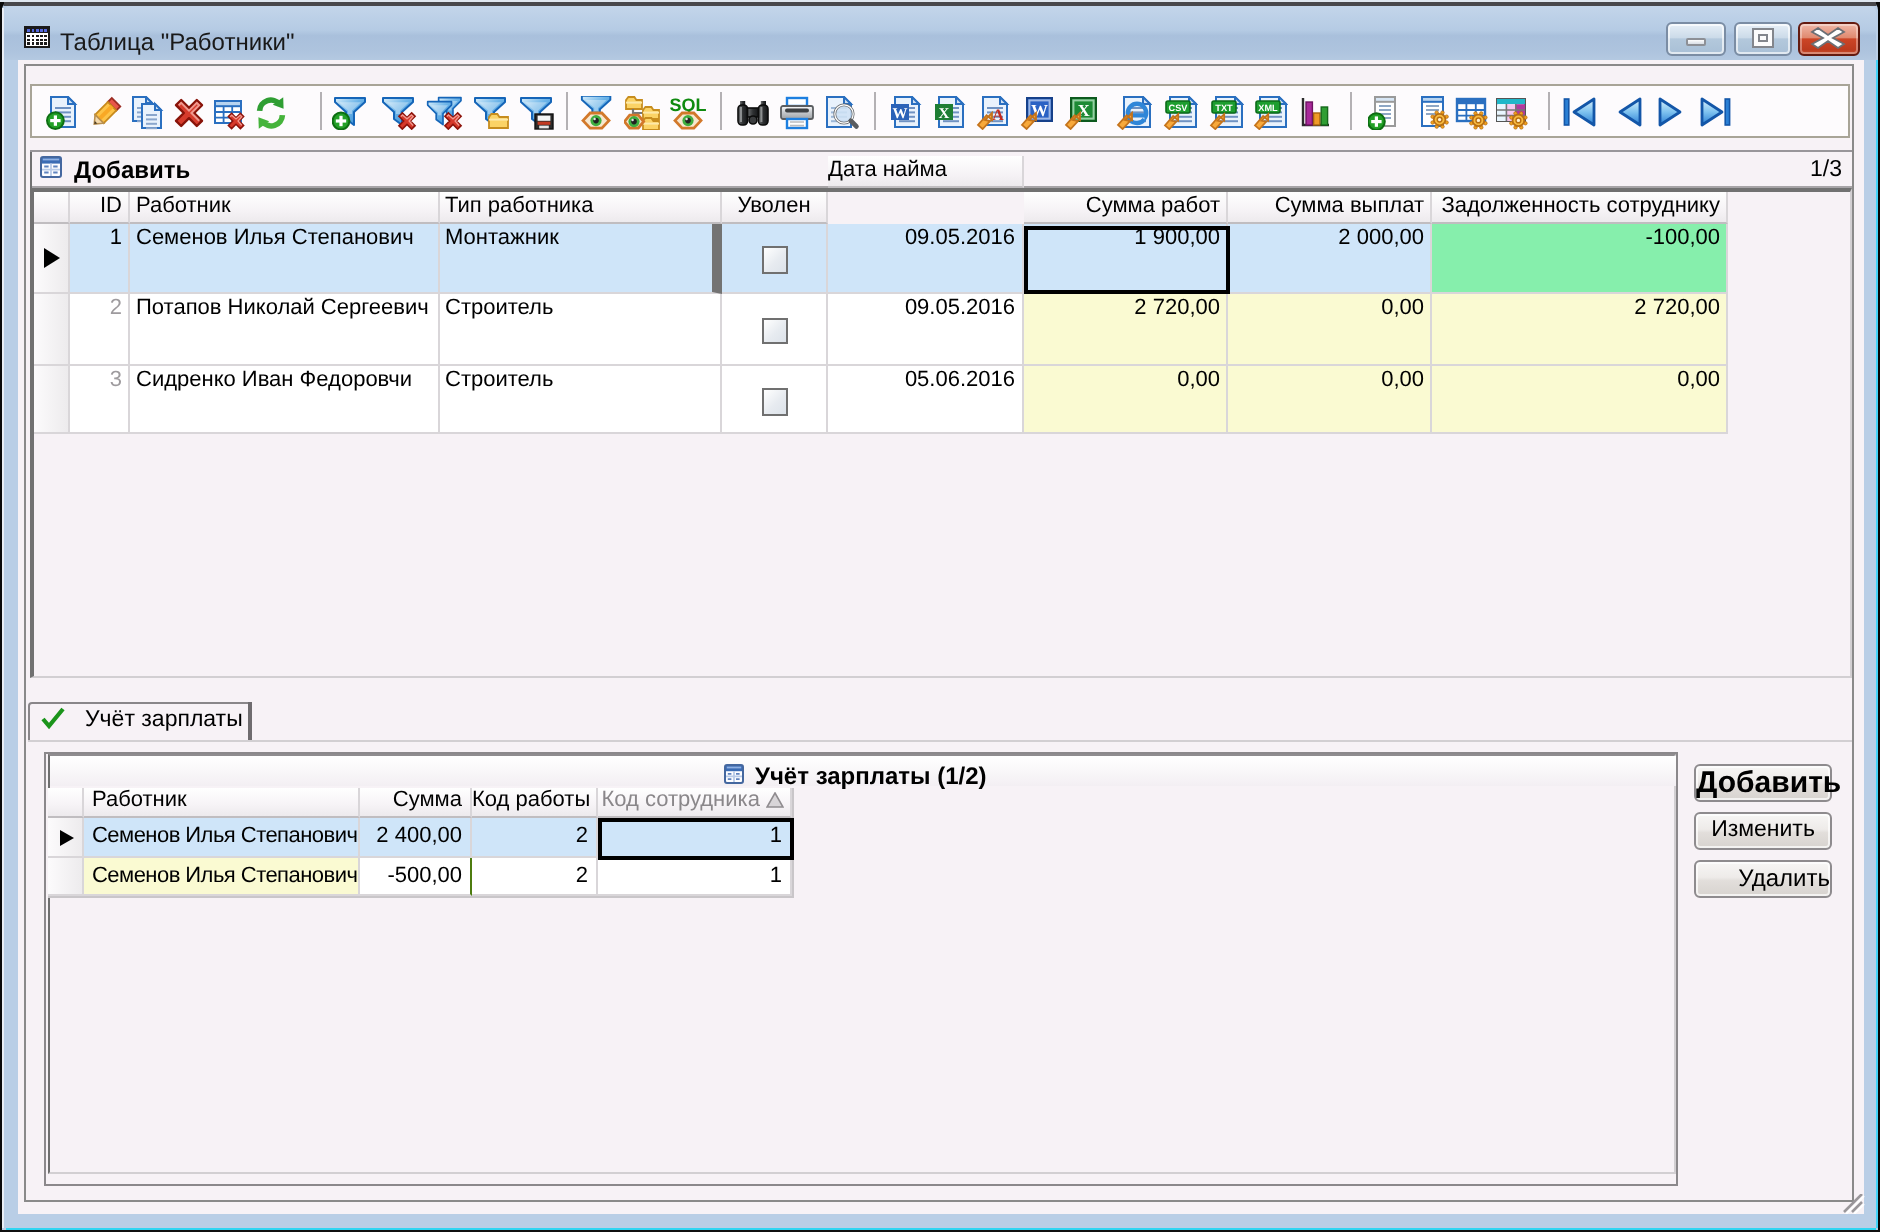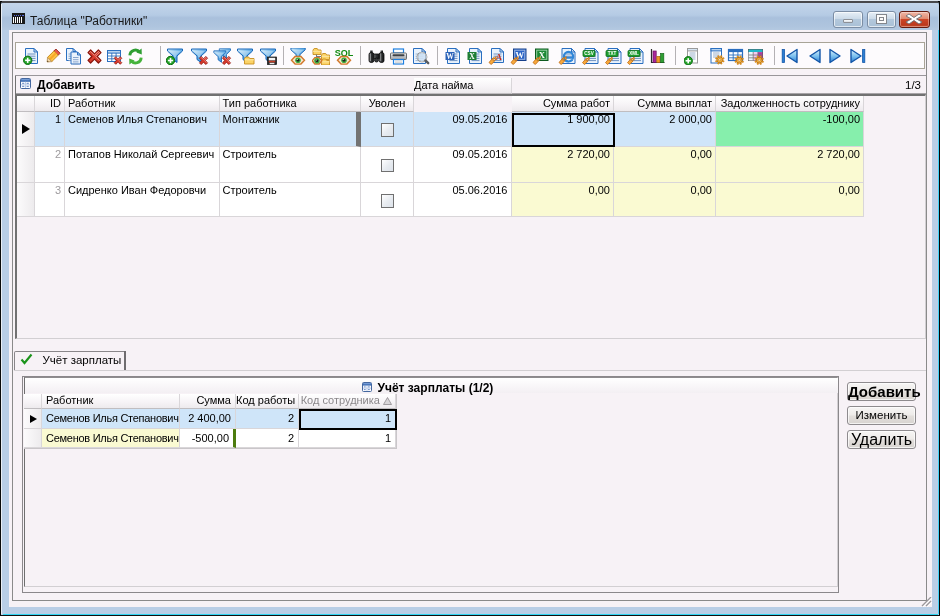--- a/index.html
+++ b/index.html
@@ -537,22 +537,22 @@
       <path d="M4.5 0.5 L8.5 7.5 L0.5 7.5 Z" fill="#d8d5d8" stroke="#8f8c8f" stroke-width="0.8"></path>
     </svg></div>
 <div style="position:absolute;left:24px;top:409px;width:18px;height:20px;background:linear-gradient(90deg,#fcfbfc,#edebed);border-right:1px solid #d9d6d9;border-bottom:1px solid #d9d6d9;"></div>
 <div style="position:absolute;left:30px;top:415px;width:0px;height:0px;border-left:7px solid #000;border-top:4.5px solid transparent;border-bottom:4.5px solid transparent;"></div>
 <div class="c2" style="left:42px;top:409px;width:138px;height:20px;background:#cfe5f9;border-right:1px solid #d9d6d9;border-bottom:1px solid #d9d6d9;line-height:19px;padding-left:4px;letter-spacing:-0.27px;">Семенов Илья Степанович</div>
 <div class="c2" style="left:180px;top:409px;width:56px;height:20px;background:#cfe5f9;border-right:1px solid #d9d6d9;border-bottom:1px solid #d9d6d9;line-height:19px;text-align:right;padding-right:4px;">2 400,00</div>
 <div class="c2" style="left:236px;top:409px;width:63px;height:20px;background:#cfe5f9;border-right:1px solid #d9d6d9;border-bottom:1px solid #d9d6d9;line-height:19px;text-align:right;padding-right:4px;">2</div>
 <div class="c2" style="left:299px;top:409px;width:97px;height:20px;background:#cfe5f9;border-right:1px solid #d9d6d9;border-bottom:1px solid #d9d6d9;line-height:19px;text-align:right;padding-right:4px;">1</div>
 <div style="position:absolute;left:24px;top:429px;width:18px;height:19px;background:linear-gradient(90deg,#fcfbfc,#edebed);border-right:1px solid #d9d6d9;border-bottom:1px solid #d9d6d9;"></div>
 <div class="c2" style="left:42px;top:429px;width:138px;height:19px;background:#fafad2;border-right:1px solid #d9d6d9;border-bottom:1px solid #d9d6d9;line-height:18px;padding-left:4px;letter-spacing:-0.27px;">Семенов Илья Степанович</div>
-<div class="c2" style="left:180px;top:429px;width:56px;height:19px;background:#ffffff;border-right:3px solid #4d7c0f;border-bottom:1px solid #d9d6d9;line-height:18px;text-align:right;padding-right:4px;">-500,00</div>
+<div class="c2" style="left:180px;top:429px;width:56px;height:19px;background:#ffffff;border-right:1px solid #4d7c0f;border-bottom:1px solid #d9d6d9;line-height:18px;text-align:right;padding-right:4px;">-500,00</div>
 <div class="c2" style="left:236px;top:429px;width:63px;height:19px;background:#ffffff;border-right:1px solid #d9d6d9;border-bottom:1px solid #d9d6d9;line-height:18px;text-align:right;padding-right:4px;">2</div>
 <div class="c2" style="left:299px;top:429px;width:97px;height:19px;background:#ffffff;border-right:1px solid #d9d6d9;border-bottom:1px solid #d9d6d9;line-height:18px;text-align:right;padding-right:4px;">1</div>
 <div style="position:absolute;left:299px;top:409px;width:97.5px;height:20.5px;border:2px solid #000;"></div>
 <div style="position:absolute;left:847px;top:382px;width:69px;height:18.5px;border:1px solid #8e8b8e;border-radius:3px;background:linear-gradient(#f7f6f5,#eeebe9 45%,#e2dedb 55%,#d7d3cf);text-align:center;font-size:15px;line-height:17px;box-shadow:inset 0 0 0 1px rgba(255,255,255,.7);font-weight:bold;">Добавить</div>
 <div style="position:absolute;left:847px;top:406px;width:69px;height:18.5px;border:1px solid #8e8b8e;border-radius:3px;background:linear-gradient(#f7f6f5,#eeebe9 45%,#e2dedb 55%,#d7d3cf);text-align:center;font-size:11.5px;line-height:17px;box-shadow:inset 0 0 0 1px rgba(255,255,255,.7);">Изменить</div>
-<div style="position:absolute;left:847px;top:430px;width:69px;height:18.5px;border:1px solid #8e8b8e;border-radius:3px;background:linear-gradient(#f7f6f5,#eeebe9 45%,#e2dedb 55%,#d7d3cf);text-align:center;font-size:16px;line-height:17px;box-shadow:inset 0 0 0 1px rgba(255,255,255,.7);">Удалить</div>
+<div style="position:absolute;left:847px;top:430px;width:69px;height:18.5px;border:1px solid #8e8b8e;border-radius:3px;background:linear-gradient(#f7f6f5,#eeebe9 45%,#e2dedb 55%,#d7d3cf);text-align:right;font-size:12px;line-height:17px;box-shadow:inset 0 0 0 1px rgba(255,255,255,.7);">Удалить</div>
 <svg class="ab" style="left:921px;top:597px" width="12" height="10" viewBox="0 0 12 10">
     <path d="M1 9 L10 0 M5 9 L10 4" stroke="#9a979a" stroke-width="1.3"></path>
     <path d="M2 10 L11 1 M6 10 L11 5" stroke="#ffffff" stroke-width="1"></path>
   </svg>
 </body></html>

